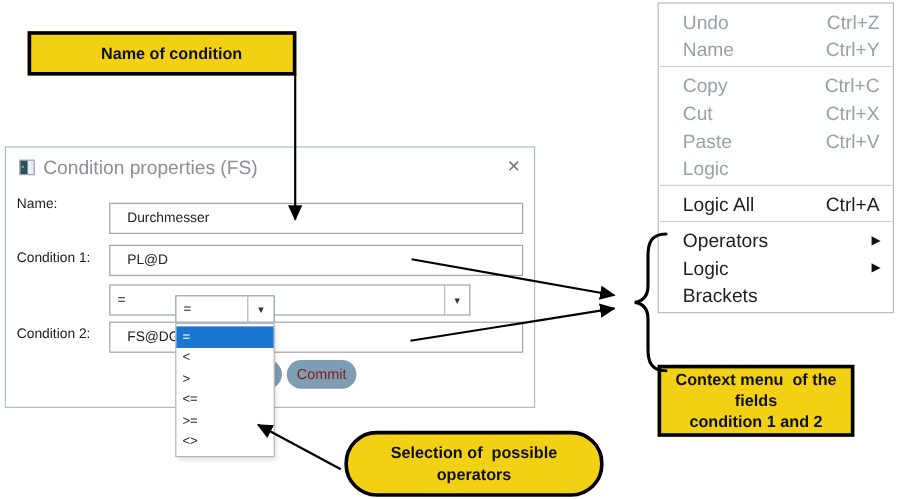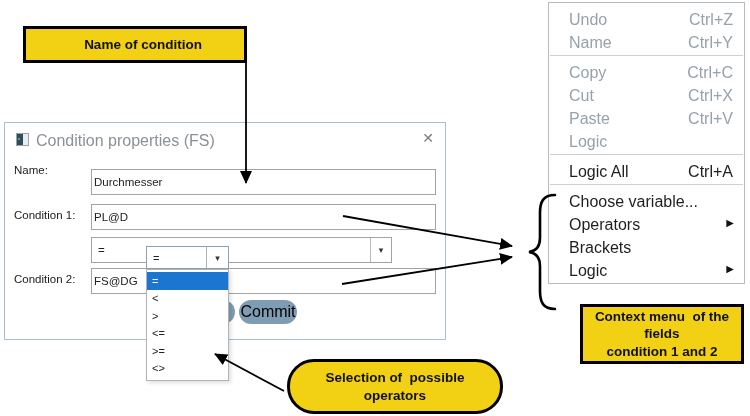--- a/index.html
+++ b/index.html
@@ -18,35 +18,35 @@
     border:1px solid #9aa4ad;background:#e8edf1;box-sizing:border-box;
   }
   .dlg-icon::before{content:"";position:absolute;left:0;top:0;width:6px;height:11px;background:#2e4d63;}
   .dlg-icon::after{content:"";position:absolute;left:1px;top:4px;width:2px;height:2px;background:#5fae3f;}
   .dlg-title{position:absolute;left:31px;top:9px;font-size:16px;color:#8b9197;}
   .dlg-close{position:absolute;right:11px;top:7px;font-size:14px;color:#7b7b7b;cursor:default;}
   .dlg-label{position:absolute;left:9px;font-size:11.5px;color:#1b1b1b;}
   .dlg-field{
     position:absolute;left:86px;width:345px;height:26px;box-sizing:border-box;
     background:#fff;border:1px solid #a3a3a3;display:flex;align-items:center;
-    padding-left:2px;font-size:11.5px;color:#222;
+    padding-left:14px;font-size:11.5px;color:#222;
   }
   .combo-wide{
     position:absolute;left:86px;top:114px;width:301px;height:26px;box-sizing:border-box;
     background:#fff;border:1px solid #a3a3a3;display:flex;align-items:center;
     padding-left:6px;font-size:11.5px;color:#222;
   }
   .combo-wide .arrow-btn{
     position:absolute;right:0;top:0;bottom:0;width:20px;border-left:1px solid #b9b9b9;
     display:flex;align-items:center;justify-content:center;font-size:9px;color:#333;
   }
   .dlg-btn{
     position:absolute;top:177px;height:24px;background:var(--btn,#7E9DB2);
-    color:#000000;display:flex;align-items:center;justify-content:center;
-    font-size:16px;box-sizing:border-box;border-radius:12px;
+    color:#7f1d1d;display:flex;align-items:center;justify-content:center;
+    font-size:12px;box-sizing:border-box;border-radius:12px;
   }
   
   .combo-float{
     position:absolute;left:146px;top:246px;width:83px;height:23px;box-sizing:border-box;
     background:#fff;border:1px solid #8fa0ae;display:flex;align-items:center;
     padding-left:6px;font-size:11px;color:#222;z-index:20;
   }
   .combo-float .arrow-btn{
     position:absolute;right:0;top:0;bottom:0;width:21px;border-left:1px solid #aab4bd;
     display:flex;align-items:center;justify-content:center;font-size:9px;color:#333;
@@ -78,21 +78,21 @@
   
   .callout{
     position:absolute;background:var(--yellow,#F2D014);border:3px solid #000;
     box-sizing:border-box;display:flex;flex-direction:column;align-items:center;
     justify-content:center;text-align:center;font-weight:bold;font-size:13.5px;
     color:#101010;z-index:60;line-height:1.3;
   }
   .callout .line{white-space:pre-wrap;}
   #callout-name{left:23px;top:26px;width:224px;height:37px;padding-left:16px;}
   #callout-operators{left:287px;top:359px;width:216px;height:55px;border-radius:27px;}
-  #callout-context{left:548px;top:304px;width:164px;height:60px;margin-left:32px;}
+  #callout-context{left:548px;top:304px;width:164px;height:60px;}
   
   .overlay{position:absolute;left:0;top:0;width:750px;height:416px;z-index:70;pointer-events:none;}
 </style>
 </head>
 <body style="--yellow: #F2D014; --sel: #1B76D2; --btn: #7E9DB2;">
 
 <div class="dialog">
   <span class="dlg-icon"></span>
   <span class="dlg-title">Condition properties (FS)</span>
   <span class="dlg-close">✕</span>
@@ -159,32 +159,29 @@
     <div class="menu-item disabled">
       <span class="menu-label">Logic</span>
     </div>
     <div class="menu-sep"></div>
     <div class="menu-item">
       <span class="menu-label">Logic All</span>
       <span class="menu-shortcut">Ctrl+A</span>
     </div>
     <div class="menu-sep"></div>
     <div class="menu-item">
-      <span class="menu-label">Choose variable...</span>
-    </div>
-    <div class="menu-item">
       <span class="menu-label">Operators</span>
       <span class="menu-arrow">▶</span>
     </div>
     <div class="menu-item">
-      <span class="menu-label">Brackets</span>
-    </div>
-    <div class="menu-item">
       <span class="menu-label">Logic</span>
       <span class="menu-arrow">▶</span>
+    </div>
+    <div class="menu-item">
+      <span class="menu-label">Brackets</span>
     </div>
   </div>
 
 <div class="callout" id="callout-name">
   <span class="line">Name of condition</span>
 </div>
 <div class="callout" id="callout-operators">
   <span class="line">Selection of  possible</span>
   <span class="line">operators</span>
 </div>

